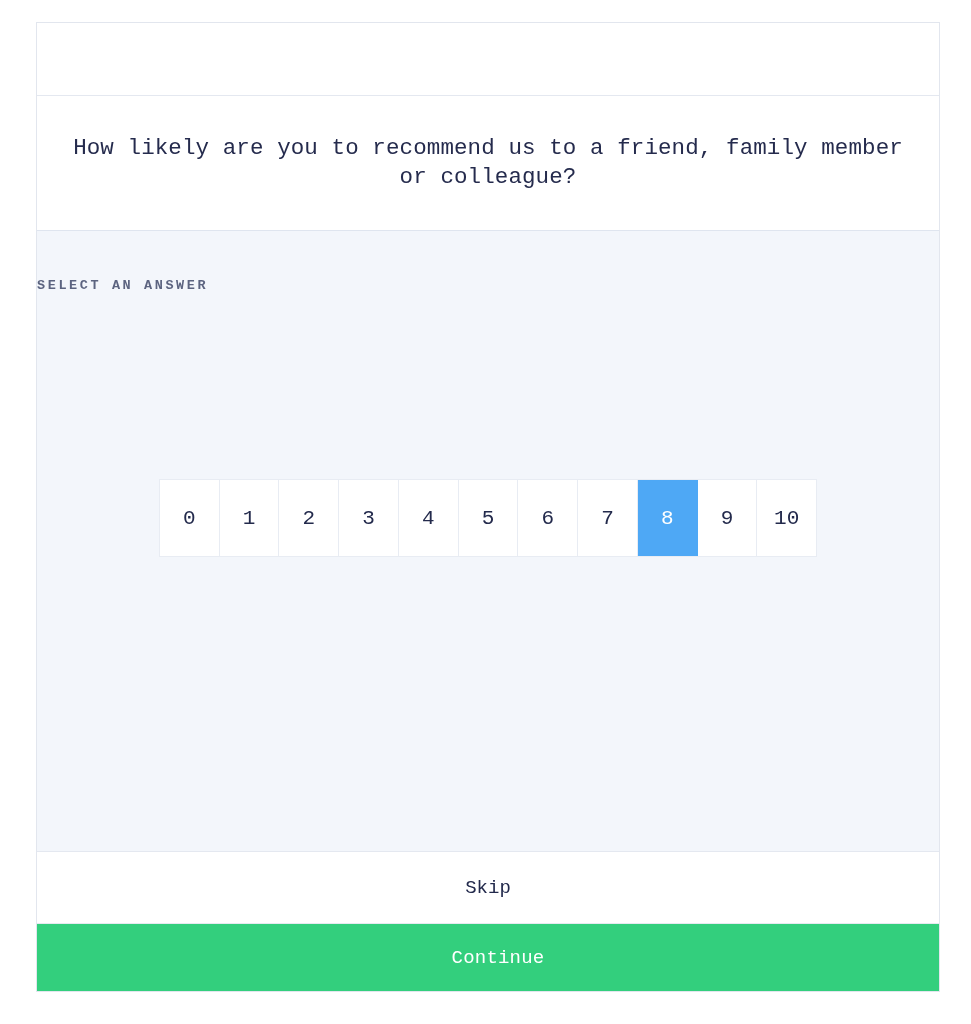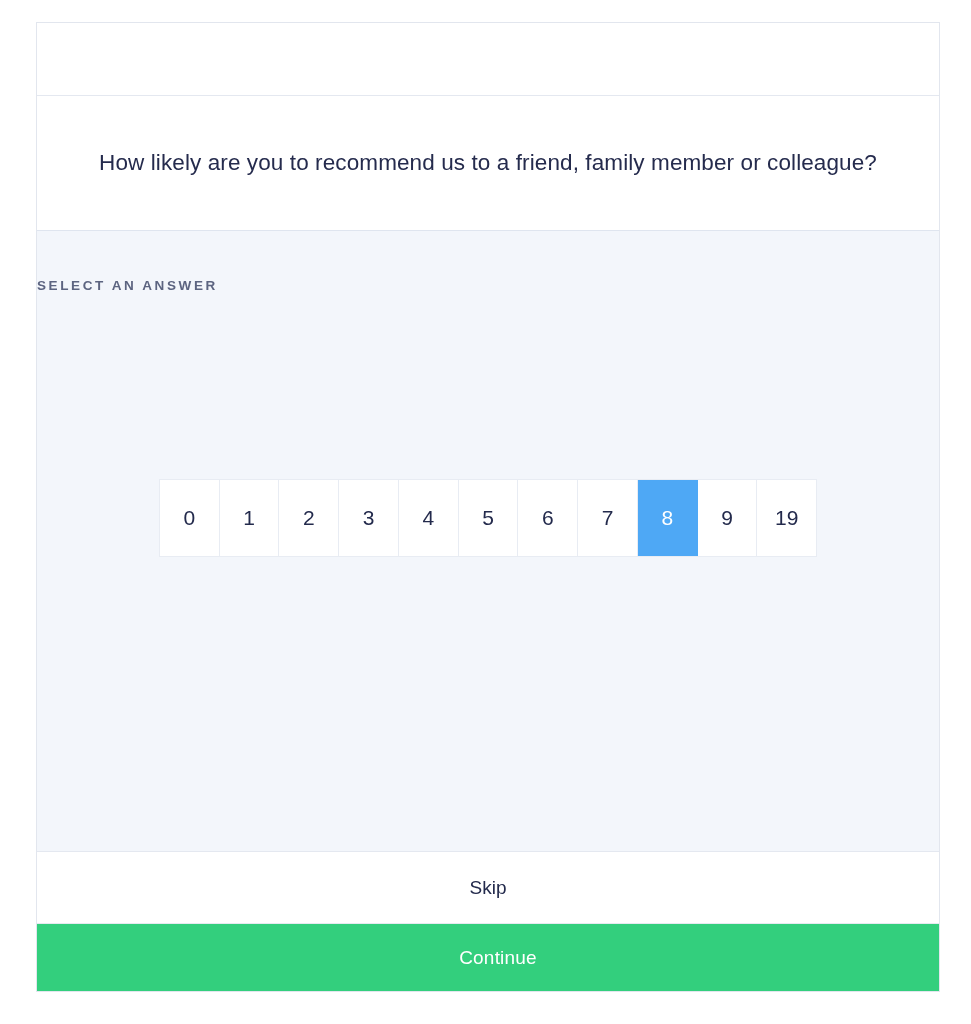--- a/index.html
+++ b/index.html
@@ -19,20 +19,21 @@
     position: absolute;
     left: 36px;
     top: 22px;
     width: 904px;
     height: 970px;
     background: #ffffff;
     border: 1px solid #e2e6ee;
     box-sizing: border-box;
     display: flex;
     flex-direction: column;
+    font-family: Liberation Mono, monospace;
   }
 
   
   .survey-header {
     height: 73px;
     flex: 0 0 73px;
     background: #ffffff;
     border-bottom: 1px solid #e4e8f0;
     box-sizing: border-box;
   }
@@ -186,21 +187,21 @@
         <div class="scale-cell">0</div>
         <div class="scale-cell">1</div>
         <div class="scale-cell">2</div>
         <div class="scale-cell">3</div>
         <div class="scale-cell">4</div>
         <div class="scale-cell">5</div>
         <div class="scale-cell">6</div>
         <div class="scale-cell">7</div>
         <div class="scale-cell selected">8</div>
         <div class="scale-cell">9</div>
-        <div class="scale-cell">19</div>
+        <div class="scale-cell">10</div>
       </div>
 
 
     </div>
   </div>
 
   <div class="skip-row">
     <span class="skip-label">Skip</span>
   </div>
 

